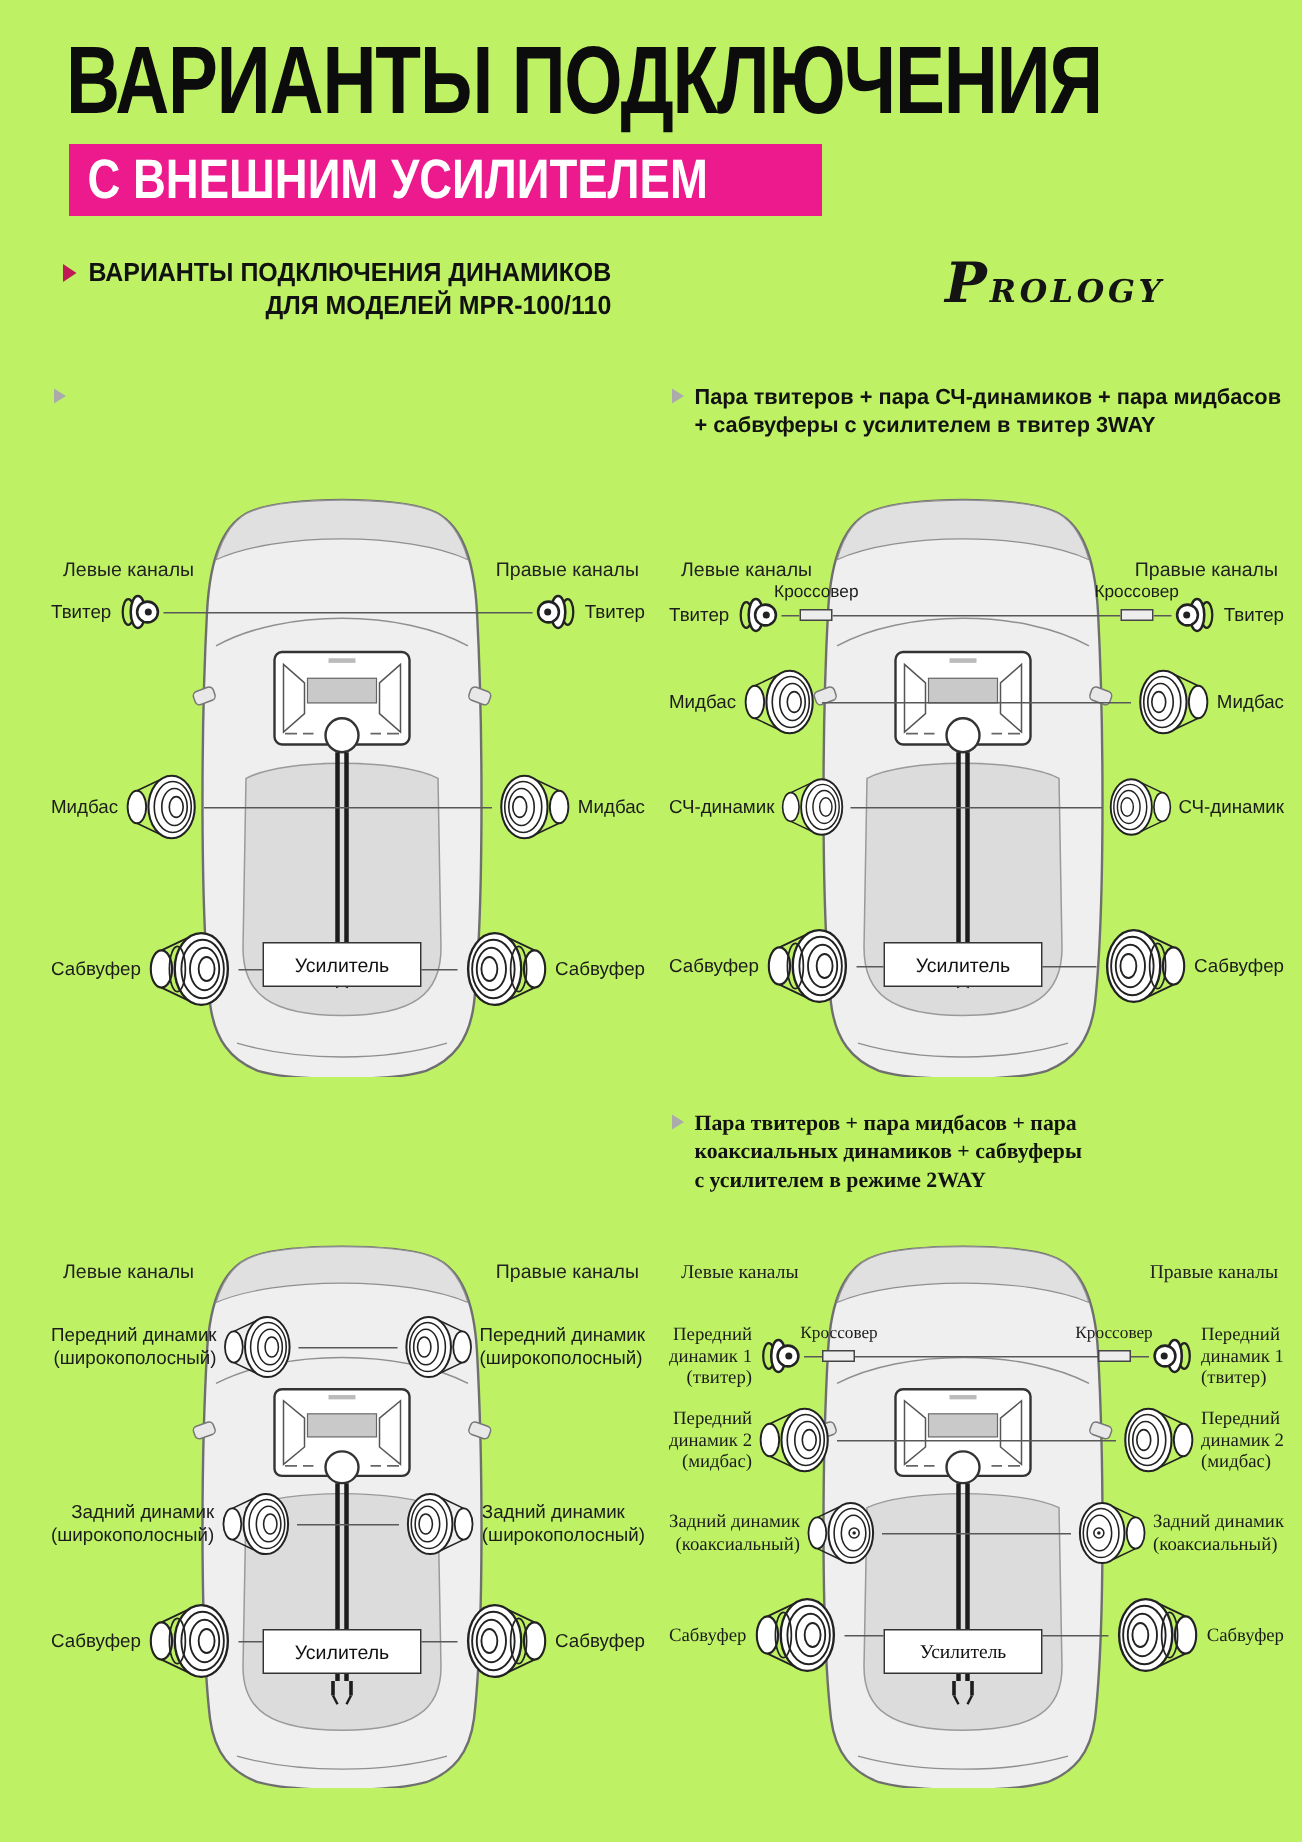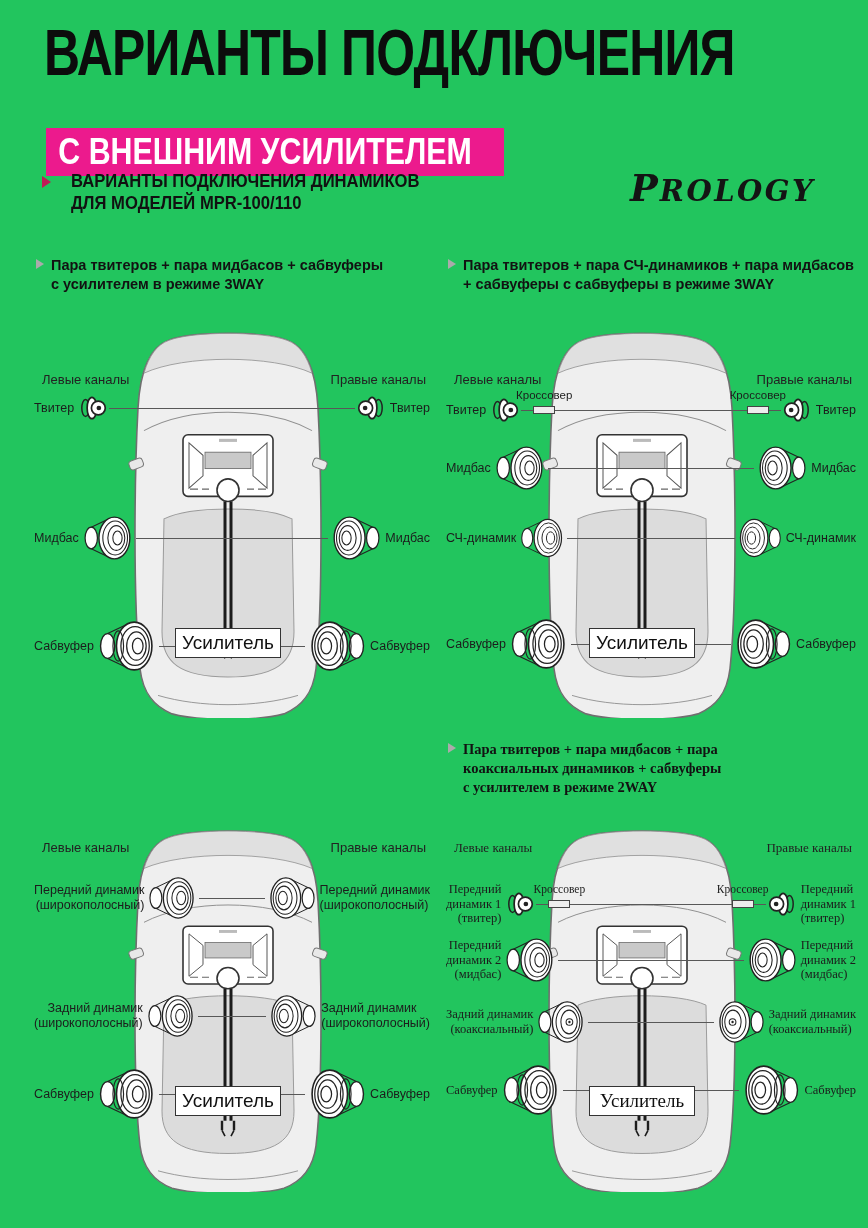--- a/index.html
+++ b/index.html
@@ -1,34 +1,34 @@
 <!DOCTYPE html>
 <html><head>
 <meta charset="utf-8">
 <style>
   html,body{margin:0;padding:0;background:#fff;}
-  .page{position:relative;width:868px;height:1228px;background:#22c55e;overflow:hidden;
+  .page{position:relative;width:868px;height:1228px;background:#bef264;overflow:hidden;
         font-family:"Liberation Sans",sans-serif;color:#1a1a1a;}
 
   
   .title{position:absolute;left:44px;top:20px;margin:0;font-size:64px;font-weight:bold;
          color:#0c0c0c;letter-spacing:-1px;transform:scaleX(.78);transform-origin:left top;
          white-space:nowrap;line-height:1.05;}
-  .banner{position:absolute;left:46px;top:96px;width:458px;height:48px;display:flex;align-items:center;margin-top:32px;}
+  .banner{position:absolute;left:46px;top:96px;width:502px;height:48px;display:flex;align-items:center;}
   .banner .banner-text{font-size:37px;font-weight:bold;color:#fff;letter-spacing:0;
          transform:scaleX(.82);transform-origin:left center;white-space:nowrap;padding-left:15px;}
-  .section{position:absolute;left:42px;top:171px;display:flex;gap:20px;}
+  .section{position:absolute;left:42px;top:171px;display:flex;gap:8px;text-align:right;}
   .red-tri{width:0;height:0;border-left:9px solid #c01a56;border-top:6px solid transparent;
          border-bottom:6px solid transparent;margin-top:5px;flex:none;}
   .section-text{font-size:17.5px;font-weight:bold;line-height:1.25;white-space:pre-line;color:#111;
          transform:scaleX(.95);transform-origin:left top;}
   .logo{position:absolute;left:630px;top:166px;font-family:"DejaVu Serif",serif;
         font-style:italic;font-weight:bold;color:#141414;white-space:nowrap;}
   .logo .lg-first{font-size:37px;letter-spacing:2px;}
-  .logo .lg-rest{font-size:29px;letter-spacing:2.5px;}
+  .logo .lg-rest{font-size:21px;letter-spacing:2.5px;}
 
   
   .panel{position:absolute;}
   .pheading{display:flex;gap:7px;padding-left:8px;}
   .tri{width:0;height:0;border-left:8px solid #ababab;border-top:5.5px solid transparent;
        border-bottom:5.5px solid transparent;margin-top:3px;flex:none;}
   .ph-text{font-size:14.5px;font-weight:bold;line-height:1.3;white-space:pre-line;color:#121212;}
   .chan{position:absolute;font-size:13px;color:#222;z-index:3;}
   .car{position:absolute;z-index:1;}
   .car svg{display:block;}
@@ -39,21 +39,21 @@
   .spk{flex:none;display:flex;align-items:center;}
   .spk.mirror{transform:scaleX(-1);}
   .wire{height:0;border-top:1.5px solid #585858;}
   .wire.grow{flex:1;}
   .wire.short{width:12px;flex:none;}
   .xover{position:relative;width:22px;height:8px;background:#ededed;border:1.4px solid #444;
          flex:none;box-sizing:border-box;}
   .xlabel{position:absolute;top:-18px;left:50%;transform:translateX(-50%);
           font-size:11.5px;color:#1c1c1c;white-space:nowrap;}
   .amp{position:absolute;width:106px;height:30px;background:#fff;border:1.6px solid #333;
-       display:flex;align-items:center;justify-content:center;font-size:19px;color:#111;
+       display:flex;align-items:center;justify-content:center;font-size:13px;color:#111;
        z-index:4;box-sizing:border-box;}
 </style>
 </head>
 <body>
 
 <div class="page">
 
   <h1 class="title">ВАРИАНТЫ ПОДКЛЮЧЕНИЯ</h1>
 
   <div class="banner" style="background: rgb(236, 26, 141);">
@@ -67,22 +67,20 @@
   </div>
 
   <div class="logo">
     <span class="lg-first">P</span><span class="lg-rest">ROLOGY</span>
   </div>
 
   <div id="diagrams">
       <div class="panel" style="left: 28px; top: 256px; width: 410px; height: 478px;">
         <div class="pheading">
           <span class="tri"></span>
-          <span class="ph-text">Пара твитеров + пара мидбасов + сабвуферы
-с усилителем в режиме 3WAY</span>
         </div>
         <div class="chan" style="left: 14px; top: 116px;">Левые каналы</div>
         <div class="chan" style="right: 12px; top: 116px;">Правые каналы</div>
         <div class="car" style="left: 100px; top: 72px; width: 200px; height: 390px;">
           <svg width="200" height="390" viewBox="0 0 200 380" preserveAspectRatio="none">
   <path d="M41,12 C64,3 136,3 159,12 C179,19 188,42 190,78 C192,115 193,160 193,200 C193,255 191,305 188,332 C185,356 174,369 156,376 C132,383 68,383 44,376 C26,369 15,356 12,332 C9,305 7,255 7,200 C7,160 8,115 10,78 C12,42 21,19 41,12 Z" fill="#efefef" stroke="#6f6f6f" stroke-width="1.6"></path>
   <path d="M41,12 C64,3 136,3 159,12 C171,16 179,27 184,44 C144,26 56,26 16,44 C21,27 29,16 41,12 Z" fill="#e0e0e0" stroke="#8f8f8f" stroke-width="0.8"></path>
   <path d="M16,100 C60,76 140,76 184,100" fill="none" stroke="#8f8f8f" stroke-width="1"></path>
   <rect x="1" y="128" width="14" height="9" rx="3" transform="rotate(-20 8 132)" fill="#e8e8e8" stroke="#777" stroke-width="1"></rect>
   <rect x="185" y="128" width="14" height="9" rx="3" transform="rotate(20 192 132)" fill="#e8e8e8" stroke="#777" stroke-width="1"></rect>
@@ -181,21 +179,21 @@
             </svg>
           </div>
           <div class="lbl">Сабвуфер</div>
         </div>
         <div class="amp" style="left: 147px; top: 372px;">Усилитель</div>
       </div>
       <div class="panel" style="left: 440px; top: 256px; width: 424px; height: 478px;">
         <div class="pheading">
           <span class="tri"></span>
           <span class="ph-text">Пара твитеров + пара СЧ-динамиков + пара мидбасов
-+ сабвуферы с сабвуферы в режиме 3WAY</span>
++ сабвуферы с усилителем в твитер 3WAY</span>
         </div>
         <div class="chan" style="left: 14px; top: 116px;">Левые каналы</div>
         <div class="chan" style="right: 12px; top: 116px;">Правые каналы</div>
         <div class="car" style="left: 102px; top: 72px; width: 200px; height: 390px;">
           <svg width="200" height="390" viewBox="0 0 200 380" preserveAspectRatio="none">
   <path d="M41,12 C64,3 136,3 159,12 C179,19 188,42 190,78 C192,115 193,160 193,200 C193,255 191,305 188,332 C185,356 174,369 156,376 C132,383 68,383 44,376 C26,369 15,356 12,332 C9,305 7,255 7,200 C7,160 8,115 10,78 C12,42 21,19 41,12 Z" fill="#efefef" stroke="#6f6f6f" stroke-width="1.6"></path>
   <path d="M41,12 C64,3 136,3 159,12 C171,16 179,27 184,44 C144,26 56,26 16,44 C21,27 29,16 41,12 Z" fill="#e0e0e0" stroke="#8f8f8f" stroke-width="0.8"></path>
   <path d="M16,100 C60,76 140,76 184,100" fill="none" stroke="#8f8f8f" stroke-width="1"></path>
   <rect x="1" y="128" width="14" height="9" rx="3" transform="rotate(-20 8 132)" fill="#e8e8e8" stroke="#777" stroke-width="1"></rect>
   <rect x="185" y="128" width="14" height="9" rx="3" transform="rotate(20 192 132)" fill="#e8e8e8" stroke="#777" stroke-width="1"></rect>

